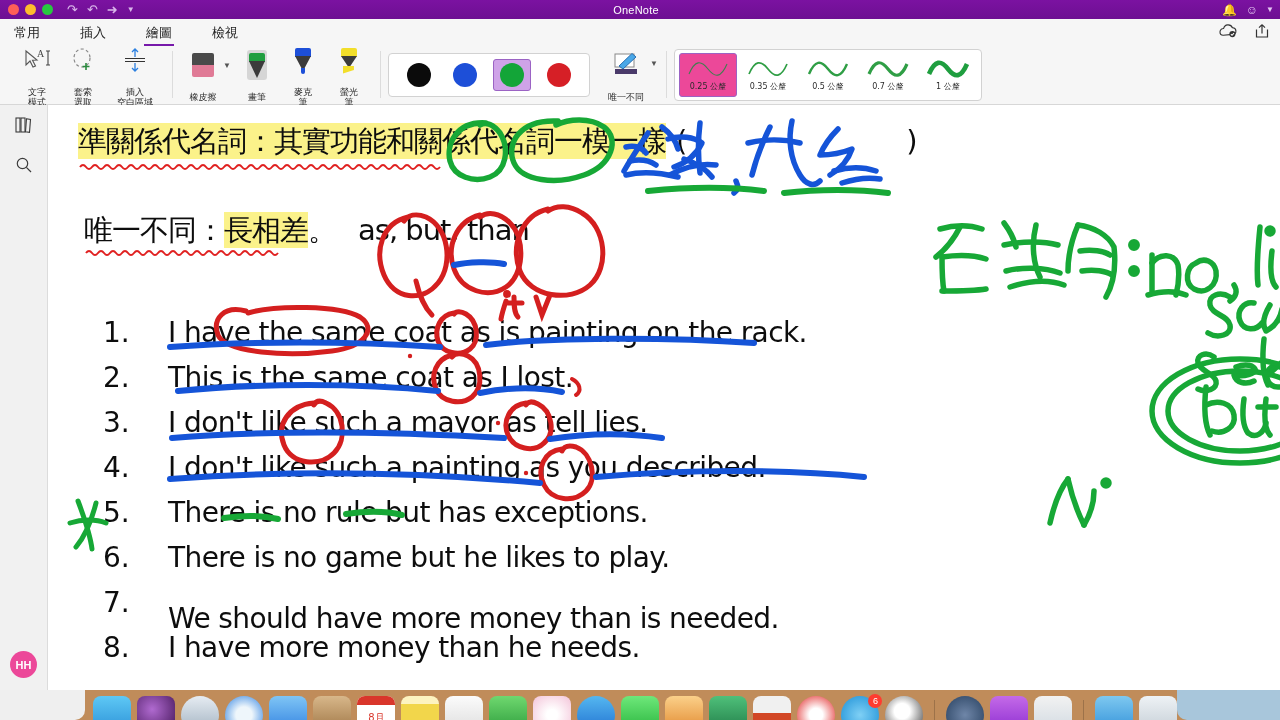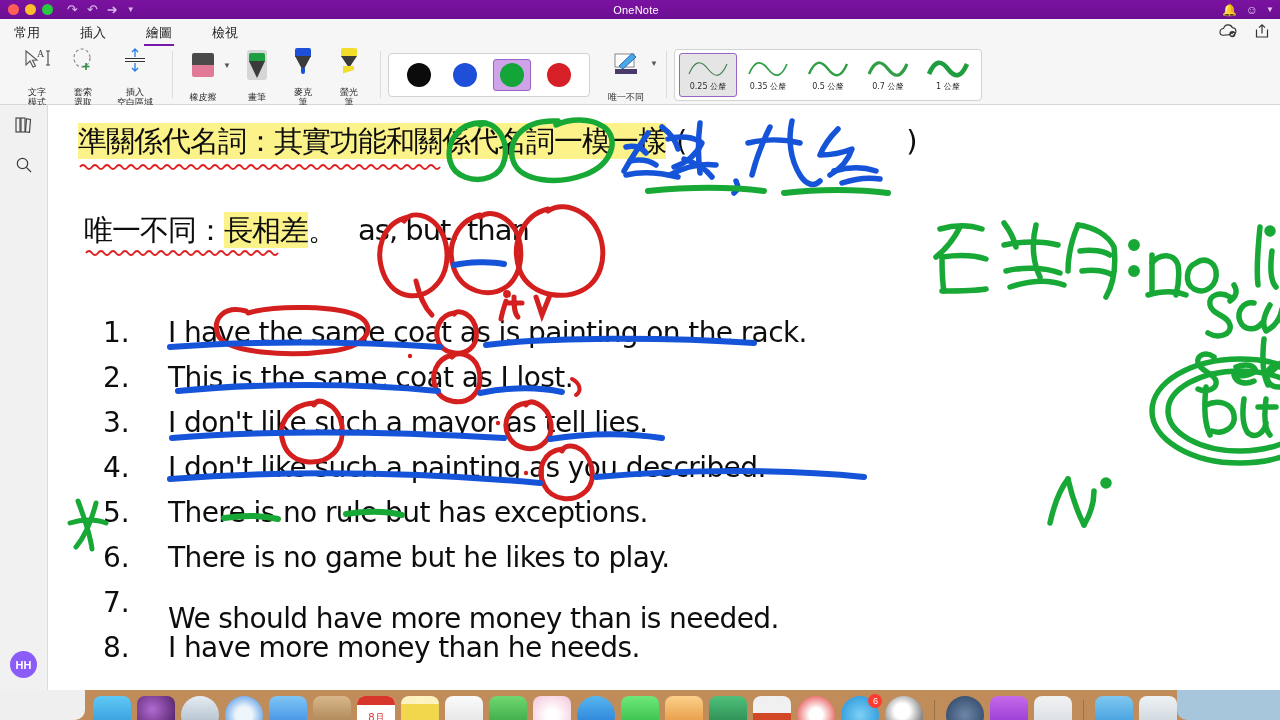--- a/index.html
+++ b/index.html
@@ -82,36 +82,36 @@
 
   .thickbox {
     display: flex; align-items: center; gap: 2px;
     border: 1px solid #d2d2d2; border-radius: 4px; background: #fff;
     padding: 3px 4px; height: 52px;
   }
   .thick {
     width: 58px; height: 44px; display: flex; flex-direction: column;
     align-items: center; justify-content: center; border-radius: 3px; cursor: pointer;
   }
-  .thick.sel { background: #e5e5e5; border: 1px solid #9b63c4; }
+  .thick.sel { background: #ec4899; border: 1px solid #9b63c4; }
   .thick .wave { height: 24px; display:flex; align-items:center; }
   .thick .tlbl { font-size: 8px; color: #2b2b2b; font-family: "DejaVu Sans","Liberation Sans",sans-serif; }
 
   
   .rail {
     position: absolute; left: 0; top: 105px; width: 48px; height: 585px;
     background: #f1f1f1; border-right: 1px solid #dcdcdc;
   }
   .rail-ico {
     width: 48px; height: 40px; display: flex; align-items: center; justify-content: center;
     cursor: pointer; color: #3c3c3c;
   }
   .avatar {
     position: absolute; left: 10px; bottom: 12px; width: 27px; height: 27px;
-    border-radius: 50%; background: #8b5cf6; color: #fff; font-size: 11px;
+    border-radius: 50%; background: #ec4899; color: #fff; font-size: 11px;
     display: flex; align-items: center; justify-content: center; font-weight: bold;
   }
 
   
   .canvas {
     position: absolute; left: 48px; top: 105px; width: 1232px; height: 585px;
     background: #ffffff; overflow: hidden;
   }
   .ink { position: absolute; left: 0; top: 0; width: 1232px; height: 585px; pointer-events: none; }
 

